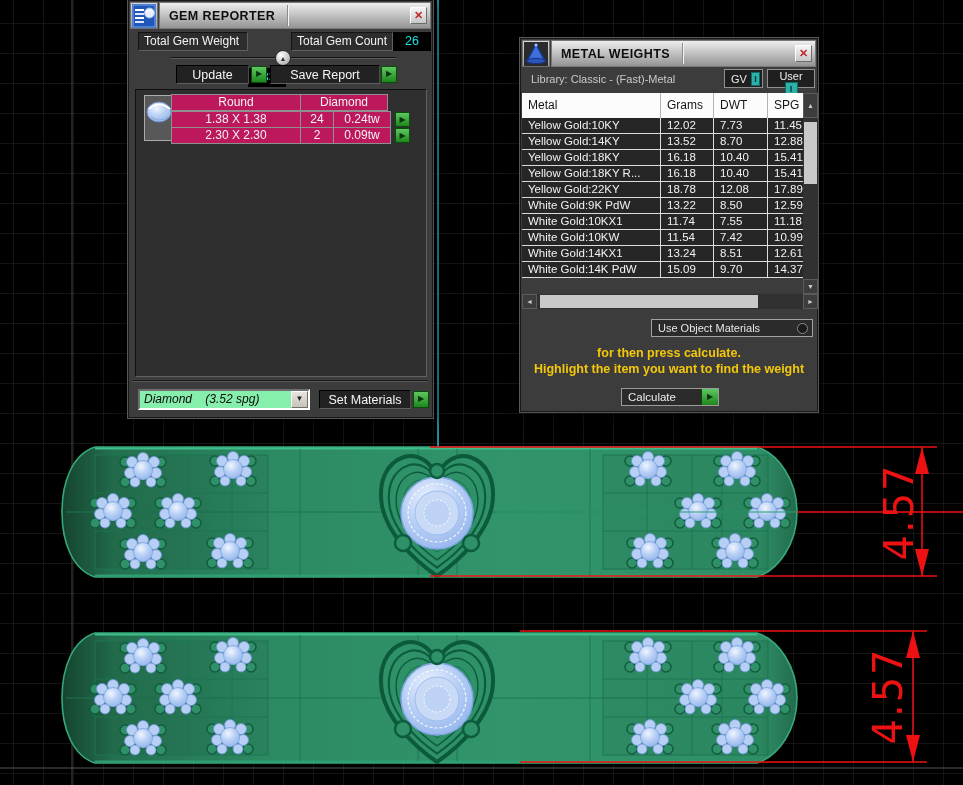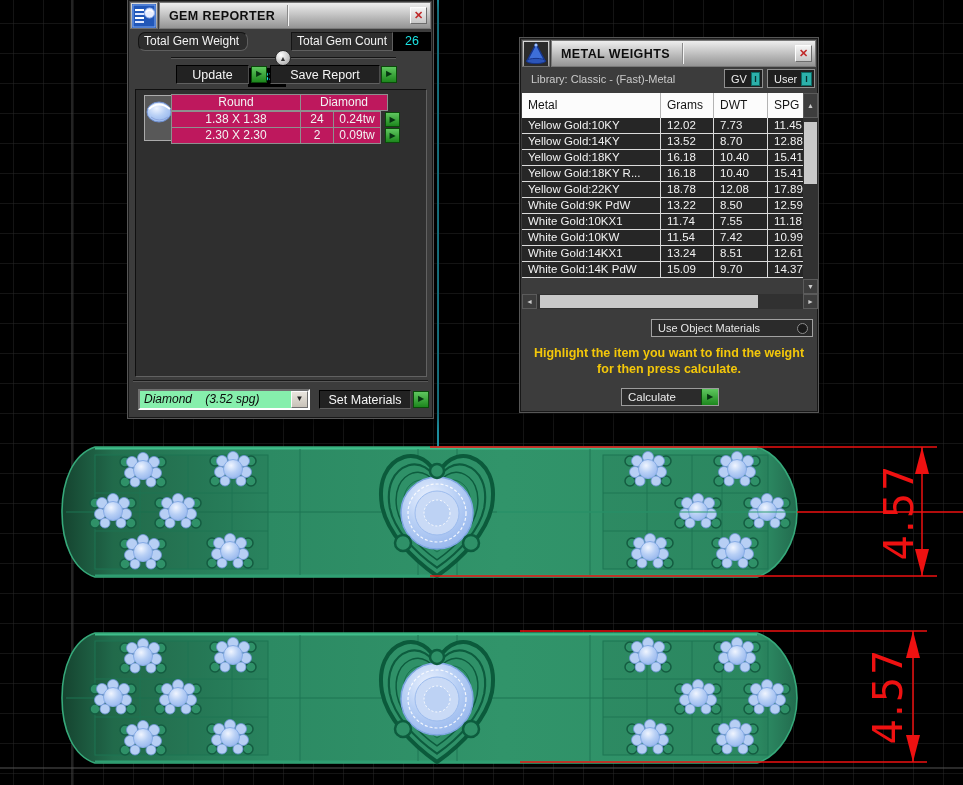--- a/index.html
+++ b/index.html
@@ -44,21 +44,21 @@
              font-size:8px;line-height:14px;text-align:center;cursor:default;}
   .green-abs{position:absolute;width:16px;height:17px;}
 
   
   #grTableBox{position:absolute;left:6px;top:88px;width:292px;height:288px;background:#2f2f2f;
               border:1px solid;border-color:#101010 #626262 #626262 #101010;}
   .thumb{position:absolute;left:8px;top:5px;width:31px;height:46px;background:#585858;border:1px solid #ababab;}
   .gr-head,.gr-row{position:absolute;left:36px;display:flex;height:17px;}
   .gr-cell{border:1px solid #8f8f8f;background:#be185d;color:#f2f2f2;font-size:12px;line-height:14px;
            text-align:center;height:17px;margin-left:-1px;overflow:hidden;white-space:nowrap;}
-  .gr-size{width:130px;} .gr-count{width:34px;} .gr-tw{width:48px;} .gr-matHead{width:88px;}
+  .gr-size{width:130px;} .gr-count{width:34px;} .gr-tw{width:58px;} .gr-matHead{width:88px;}
   .gr-arrow{width:15px;height:15px;margin-left:4px;margin-top:1px;}
 
   .hr-groove{position:absolute;left:4px;right:4px;top:379px;border-top:1px solid #191919;border-bottom:1px solid #585858;}
 
   .dropdown{position:absolute;left:9px;top:388px;width:172px;height:21px;background:#86efac;
             border:2px solid;border-color:#6f6f6f #fdfdfd #fdfdfd #6f6f6f;display:flex;font-style:italic;}
   .dd-text{flex:1;font-size:12px;color:#0a0a0a;line-height:16px;padding-left:4px;white-space:pre;overflow:hidden;}
   .dd-btn{width:17px;background:linear-gradient(#e9e5de,#c8c2b8);border:1px solid;
           border-color:#fbfbfb #6e6e6e #6e6e6e #fbfbfb;color:#222;font-size:8px;line-height:14px;text-align:center;}
 
@@ -253,21 +253,21 @@
         <path d="M14,8 a5,5 0 0 1 7,0" fill="none" stroke="#ffffff" stroke-width="1.5"></path>
       </svg>
     </div>
     <div class="titlebar">
       <span class="title">GEM REPORTER</span>
       <span class="tb-divider"></span>
       <span class="tb-spring"></span>
       <span class="close-btn">✕</span>
     </div>
 
-    <span class="field-label" style="left:9px;top:31px;width:110px;border-radius:7px;">Total Gem Weight</span>
+    <span class="field-label" style="left:9px;top:31px;width:110px;">Total Gem Weight</span>
     <span class="field-value" style="left:119px;top:31px;width:38px;margin-top:36px;">.33</span>
     <span class="field-label" style="left:162px;top:31px;width:102px;">Total Gem Count</span>
     <span class="field-value" style="left:264px;top:31px;width:38px;">26</span>
 
     <div class="slider-track"></div>
     <div class="slider-thumb">▲</div>
 
     <button class="dark-btn" style="left:47px;top:64px;width:73px;height:19px;">Update</button>
     <span class="green-btn green-abs" style="left:122px;top:65px;">▶</span>
     <button class="dark-btn" style="left:141px;top:64px;width:110px;height:19px;">Save Report</button>
@@ -325,21 +325,21 @@
       <span class="tb-divider"></span>
       <span class="tb-spring"></span>
       <span class="close-btn">✕</span>
     </div>
 
     <span class="mw-lib">Library: Classic - (Fast)-Metal</span>
     <div class="mini-toggle" style="left:203px;width:39px;">
       <span class="lbl">GV</span>
       <span class="teal">I</span>
     </div>
-    <div class="mini-toggle" style="left:246px;width:48px;">
+    <div class="mini-toggle" style="left:246px;width:48px;flex-direction:column;">
       <span class="lbl">User</span>
       <span class="teal">I</span>
     </div>
 
     <div id="mwTable">
       <div class="mw-head">
         <span class="mw-hcell h0">Metal</span>
         <span class="mw-hcell h1">Grams</span>
         <span class="mw-hcell h2">DWT</span>
         <span class="mw-hcell h3">SPG</span>
@@ -421,22 +421,22 @@
         </span>
       <span class="hs-btn">►</span>
     </div>
 
     <div id="mwUseObj">
       <span class="lbl">Use Object Materials</span>
       <span class="radio"></span>
     </div>
 
     <div id="mwInstr">
+      <div>for then press calculate.</div>
       <div>Highlight the item you want to find the weight</div>
-      <div>for then press calculate.</div>
     </div>
 
     <div id="mwCalc">
       <span class="calc-label">Calculate</span>
       <span class="calc-green">▶</span>
     </div>
   </section>
 </div>
 
 </body></html>

